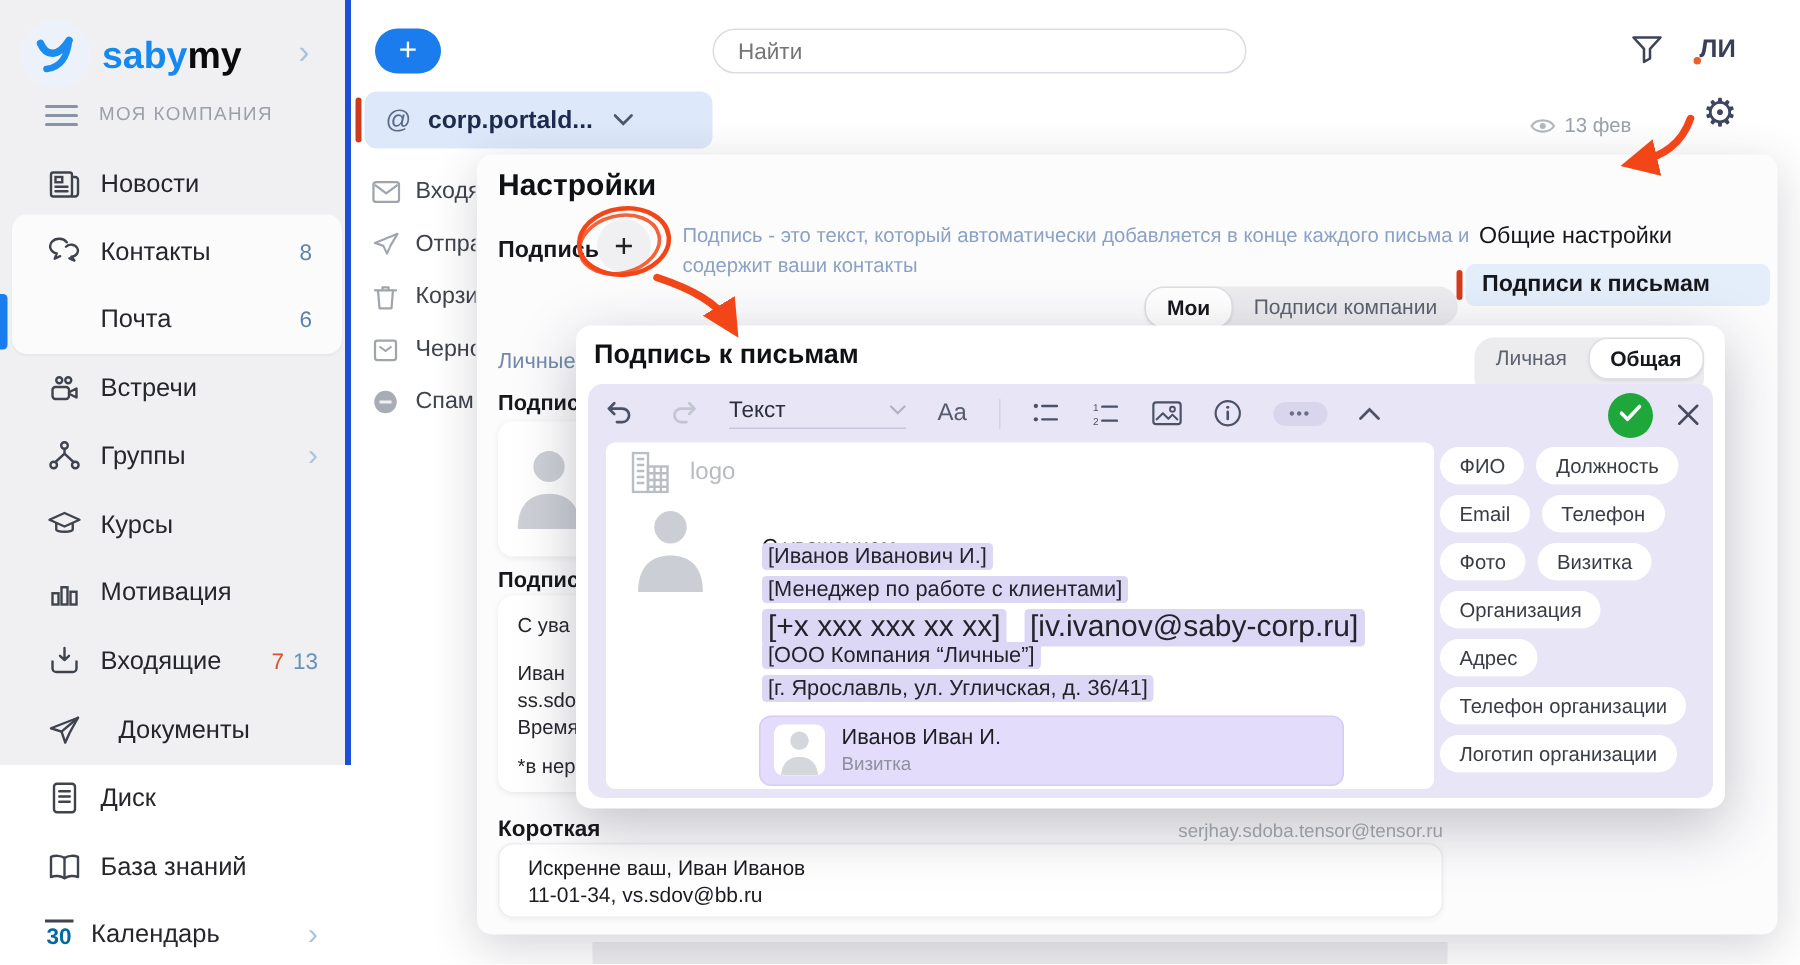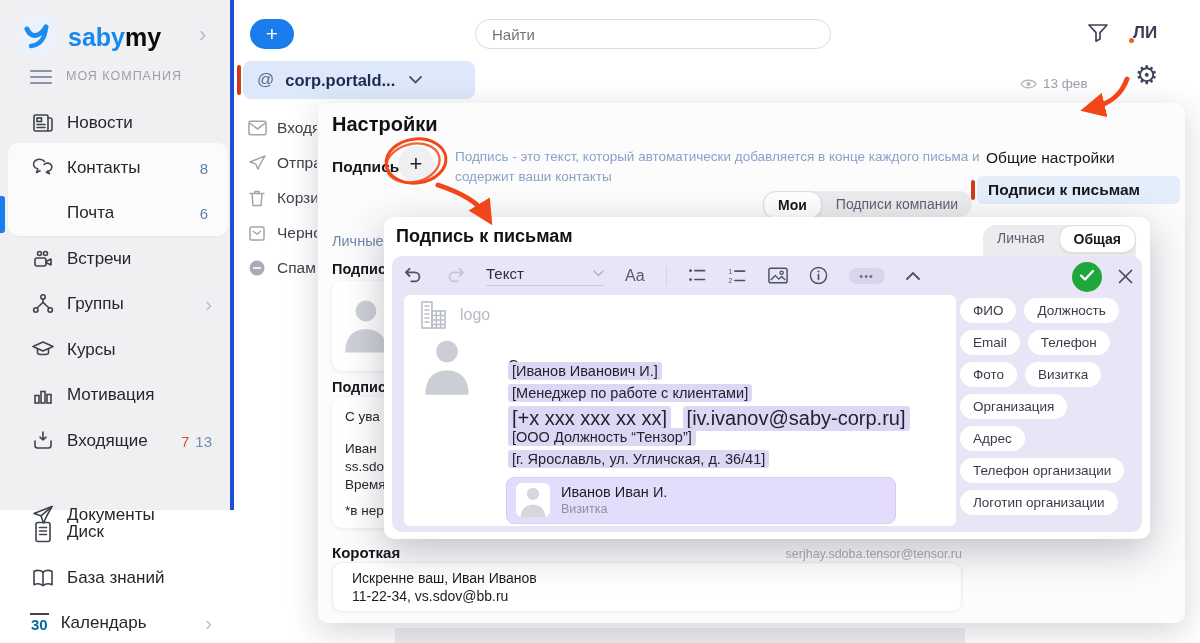--- a/index.html
+++ b/index.html
@@ -110,21 +110,21 @@
     </div>
     <div class="sb-item" style="top:418px;">
       <svg class="sb-ic" viewBox="0 0 24 24" fill="none" stroke="currentColor" stroke-width="1.6" stroke-linecap="round" stroke-linejoin="round">
           <path d="M12 3v8M9 8.2 12 11l3-2.8"></path>
           <path d="M4 12v4.5A2.5 2.5 0 0 0 6.5 19h11a2.5 2.5 0 0 0 2.5-2.5V12"></path>
         </svg>
       <span>Входящие</span>
       <span style="margin-left:auto;margin-right:6px;font-size:15px;color:#d9512e;">7</span>
       <span style="margin-right:18px;font-size:15px;color:#6a92b6;">13</span>
     </div>
-    <div class="sb-item" style="top:492px;">
+    <div class="sb-item" style="top:464px;gap:12px;">
       <svg class="sb-ic" viewBox="0 0 24 24" fill="none" stroke="currentColor" stroke-width="1.6" stroke-linecap="round" stroke-linejoin="round">
           <path d="M21 3.5 3 10.5l7 2.3L12.5 20l3.2-7z"></path>
           <path d="M10 12.8 21 3.5"></path>
         </svg>
       <span>Документы</span>
     </div>
     <div class="sb-item" style="top:509px;">
       <svg class="sb-ic" viewBox="0 0 24 24" fill="none" stroke="currentColor" stroke-width="1.6" stroke-linecap="round">
           <rect x="5" y="2.5" width="14" height="19" rx="2"></rect>
           <path d="M8.5 7.5h7M8.5 11h7M8.5 14.5h7"></path>
@@ -248,21 +248,21 @@
       <div class="abs" style="left:13px;top:44px;white-space:nowrap;">Иван</div>
       <div class="abs" style="left:13px;top:62px;white-space:nowrap;">ss.sdo</div>
       <div class="abs" style="left:13px;top:80px;white-space:nowrap;">Время</div>
       <div class="abs" style="left:13px;top:106px;white-space:nowrap;">*в нер</div>
     </div>
 
     <div class="abs" style="left:14px;top:441px;font-size:15px;font-weight:bold;color:#16171b;">Короткая</div>
     <div class="abs" style="left:382px;top:444px;width:262px;text-align:right;font-size:12.5px;color:#a8acb3;">serjhay.sdoba.tensor@tensor.ru</div>
     <div class="abs" style="left:14px;top:459px;width:628px;height:48px;background:#fff;border:1px solid #eeeef1;border-radius:10px;box-shadow:0 1px 4px rgba(0,0,0,.05);">
       <div class="abs" style="left:19px;top:7px;font-size:14px;color:#1b1c21;">Искренне ваш, Иван Иванов</div>
-      <div class="abs" style="left:19px;top:25px;font-size:14px;color:#1b1c21;">11-22-34, vs.sdov@bb.ru</div>
+      <div class="abs" style="left:19px;top:25px;font-size:14px;color:#1b1c21;">11-01-34, vs.sdov@bb.ru</div>
     </div>
   </div>
 
   <div class="abs" style="left:384px;top:217px;width:766px;height:322px;background:#fff;border-radius:10px;z-index:20;box-shadow:0 12px 40px rgba(40,40,60,.28);">
     <div class="abs" style="left:12px;top:9px;font-size:18px;font-weight:bold;color:#101114;">Подпись к письмам</div>
 
     <div class="abs" style="right:14px;top:8px;height:40px;display:flex;background:#ececef;border-radius:13px;">
       <span class="pill-tab">Личная</span>
       <span class="pill-tab sel">Общая</span>
     </div>
@@ -335,21 +335,21 @@
             <path d="M4 44C4 30 12 26 20 26s16 4 16 18z" fill="#cbced4"></path>
           </svg>
 
         <div class="abs" style="left:104px;top:44px;font-size:14.5px;color:#1d1e24;margin-top:18px;">С уважением,</div>
         <div class="abs" style="left:104px;top:67px;font-size:14.5px;"><span class="hl">[Иванов Иванович И.]</span></div>
         <div class="abs" style="left:104px;top:89px;font-size:14.5px;"><span class="hl">[Менеджер по работе с клиентами]</span></div>
         <div class="abs" style="left:104px;top:111px;font-size:20px;">
           <span class="hl">[+х ххх ххх хх хх]</span>
           <span class="hl" style="margin-left:6px;">[iv.ivanov@saby-corp.ru]</span>
         </div>
-        <div class="abs" style="left:104px;top:133px;font-size:14.5px;"><span class="hl">[ООО Должность “Тензор”]</span></div>
+        <div class="abs" style="left:104px;top:133px;font-size:14.5px;"><span class="hl">[ООО Компания “Личные”]</span></div>
         <div class="abs" style="left:104px;top:155px;font-size:14.5px;"><span class="hl">[г. Ярославль, ул. Угличская, д. 36/41]</span></div>
 
         <div class="abs" style="left:102px;top:182px;width:388px;height:45px;background:#e3dcfa;border:1px solid #d6ccf6;border-radius:8px;">
           <div class="abs" style="left:9px;top:5px;width:34px;height:34px;background:#fff;border-radius:6px;overflow:hidden;">
             <svg width="34" height="34" viewBox="0 0 40 44">
                 <circle cx="20" cy="14" r="8" fill="#d4d7dc"></circle>
                 <path d="M4 46C4 32 12 28 20 28s16 4 16 18z" fill="#d4d7dc"></path>
               </svg>
           </div>
           <div class="abs" style="left:54px;top:6px;font-size:14.5px;color:#1c1d23;">Иванов Иван И.</div>

